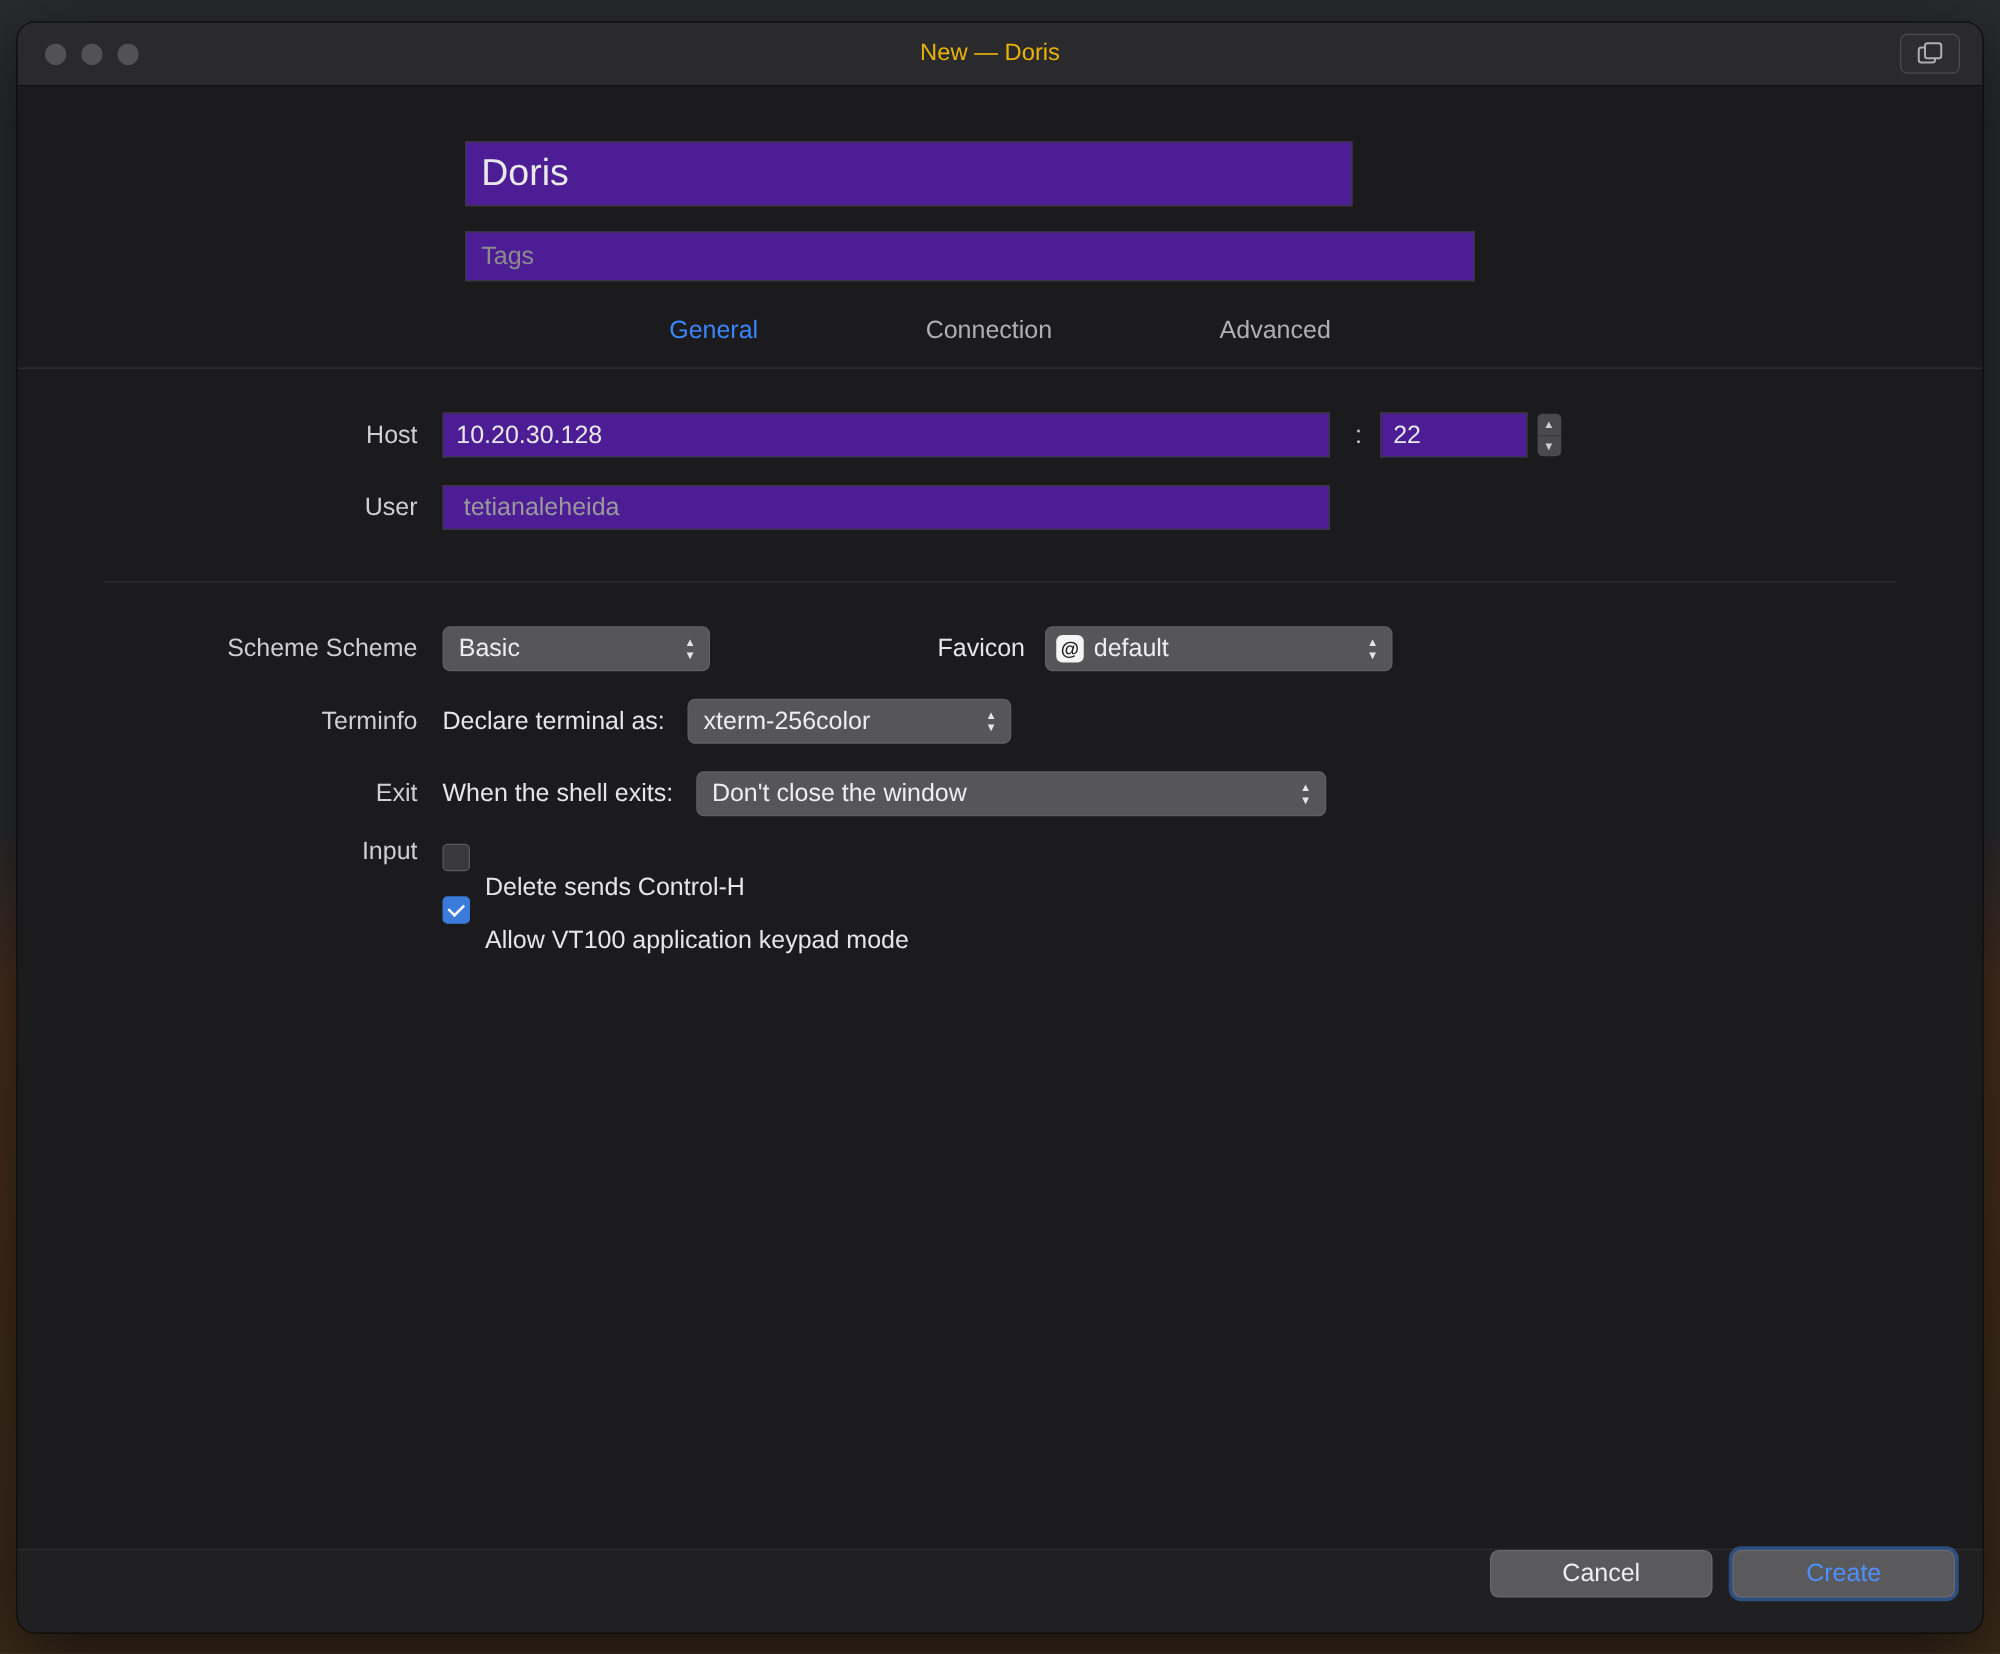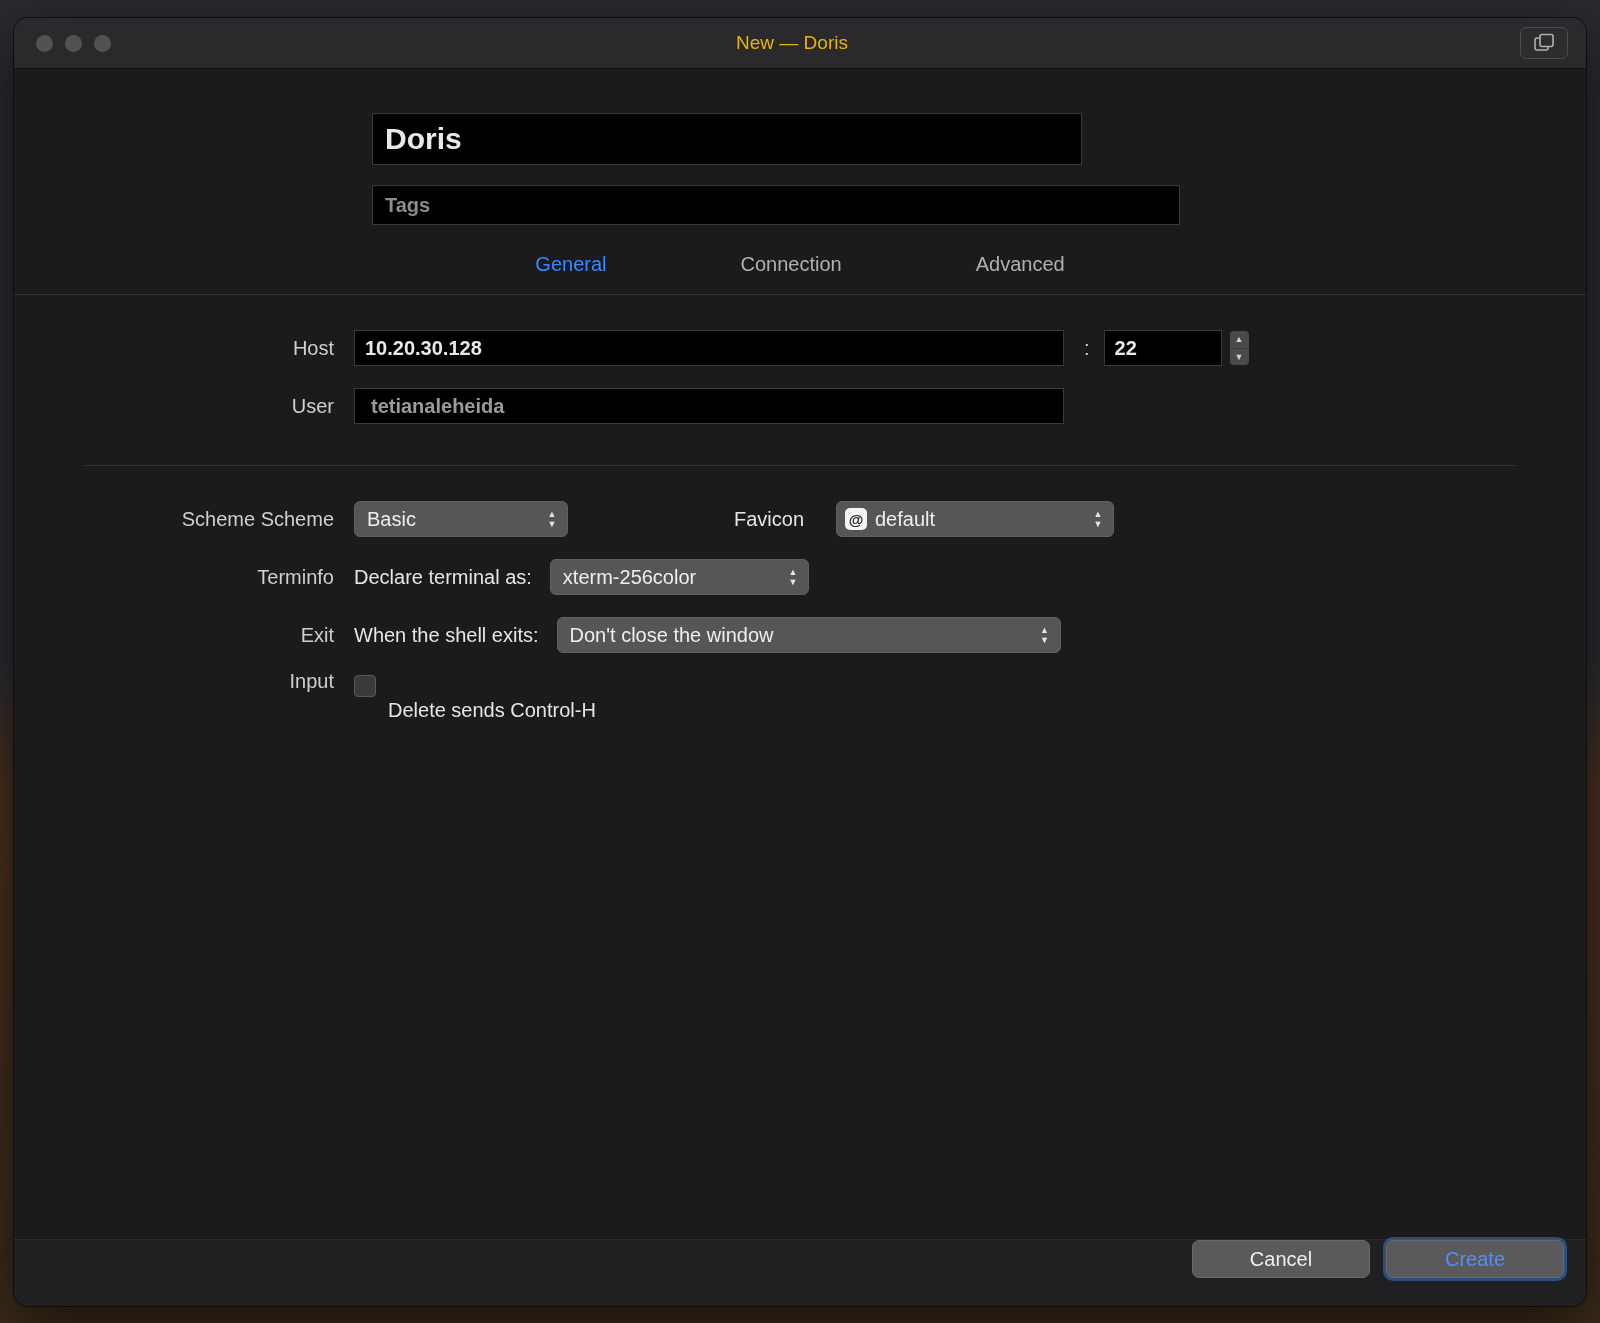--- a/index.html
+++ b/index.html
@@ -78,26 +78,25 @@
     overflow: hidden;
   }
 
   .header-zone {
     padding: 44px 0 0 0;
     display: flex;
     flex-direction: column;
     align-items: flex-start;
   }
   .name-input, .tags-input, .txt-input {
-    background: #000000;
+    background: #4c1d95;
     border: 1px solid #3a3a3c;
     color: #e8e8e8;
     border-radius: 0;
     box-sizing: border-box;
-    font-weight: bold;
   }
   .name-input {
     margin-left: 358px;
     width: 710px;
     height: 52px;
     font-size: 30px;
     padding: 4px 12px;
   }
   .tags-input {
     margin-left: 358px;
@@ -367,21 +366,21 @@
       <div class="row">
         <div class="label">Scheme Scheme</div>
         <div class="field" style="width:760px; justify-content:space-between;">
           <div class="select" style="width:170px;">
             <span>Basic</span>
             <span class="chev">
                 <span>▲</span>
                 <span>▼</span>
               </span>
           </div>
-          <div style="display:flex; align-items:center; gap:32px;">
+          <div style="display:flex; align-items:center; gap:16px;">
             <span class="mid-label">Favicon</span>
             <div class="select favicon-select">
               <span class="fav-badge">@</span>
               <span>default</span>
               <span class="chev">
                   <span>▲</span>
                   <span>▼</span>
                 </span>
             </div>
           </div>
@@ -416,20 +415,24 @@
         </div>
       </div>
 
       <div class="row" style="align-items:flex-start;">
         <div class="label">Input</div>
         <div class="field" style="flex-direction:column; align-items:flex-start; gap:10px;">
           <div class="checkbox-row">
             <span class="cb"></span>
             <span class="cb-label">Delete sends Control-H</span>
           </div>
+          <div class="checkbox-row">
+            <span class="cb checked"></span>
+            <span class="cb-label">Allow VT100 application keypad mode</span>
+          </div>
         </div>
       </div>
 
     </div>
 
     <div style="flex:1"></div>
   </div>
 
   <div class="footer">
     <div class="btn">Cancel</div>

